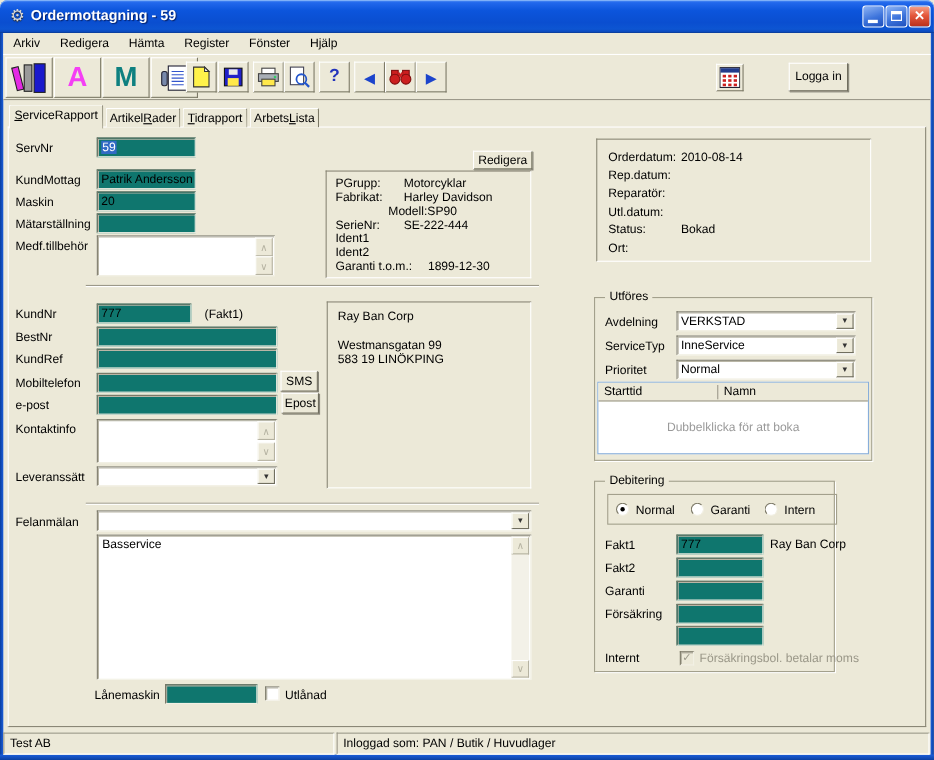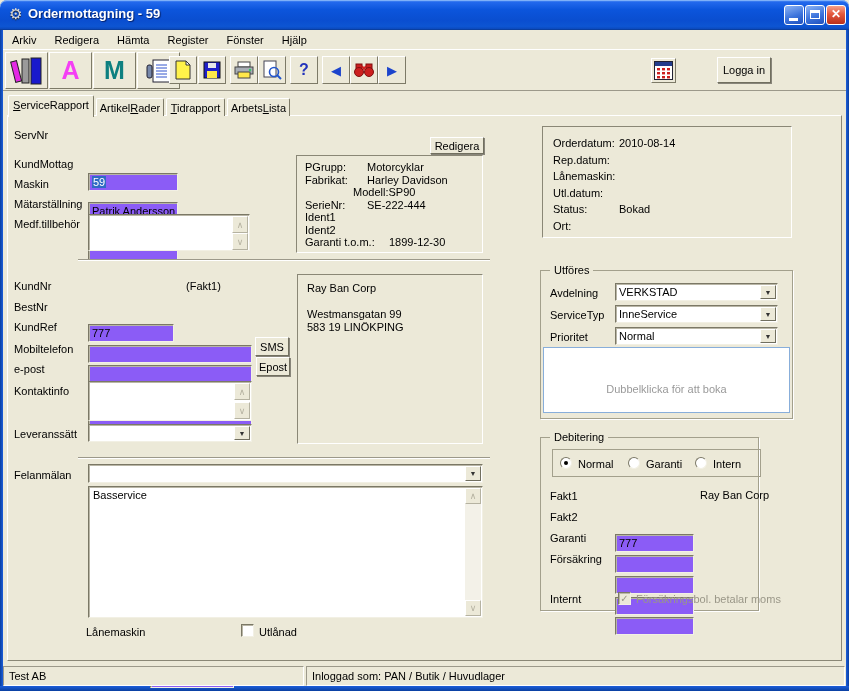--- a/index.html
+++ b/index.html
@@ -47,22 +47,22 @@
   
   .tabpage { position:absolute; left:7px; top:115px; width:835px; height:546px;
     border:1px solid; border-color:#fff #8a8776 #8a8776 #fff; pointer-events:none; }
   .tab { position:absolute; top:98px; height:18px; background:#ECE9D8; z-index:2;
     border:1px solid; border-color:#fff #7d7a67 #7d7a67 #fff; border-bottom:none;
     border-radius:2px 2px 0 0; display:flex; align-items:center; justify-content:center; white-space:nowrap; }
   .tab.active { top:95px; height:22px; z-index:3; padding-bottom:3px; }
   .tkey { text-decoration:underline; }
   
   .lbl { position:absolute; white-space:nowrap; }
-  .field { position:absolute; background:#8b5cf6; border:1px solid; border-color:#7b7866 #f2f0e4 #f2f0e4 #7b7866;
-    box-shadow:inset 1px 1px 0 #b9b6a6; padding:2px 3px; white-space:nowrap; overflow:hidden;margin-top:48px; }
+  .field { position:absolute; background:#0f766e; border:1px solid; border-color:#7b7866 #f2f0e4 #f2f0e4 #7b7866;
+    box-shadow:inset 1px 1px 0 #b9b6a6; padding:2px 3px; white-space:nowrap; overflow:hidden; }
   .sel { background:#316ac5; color:#fff; padding:0 1px; }
   .btn { position:absolute; background:#ECE9D8; border:1px solid; border-color:#fff #716f5f #716f5f #fff;
     box-shadow:1px 1px 0 #88857a; display:flex; align-items:center; justify-content:center; }
   .combo { position:absolute; background:#fff; border:1px solid; border-color:#7b7866 #f2f0e4 #f2f0e4 #7b7866;
     box-shadow:inset 1px 1px 0 #b9b6a6; padding:2px 20px 2px 3px; white-space:nowrap; overflow:hidden; }
   .carrow { position:absolute; right:1px; top:1px; bottom:1px; width:16px; background:#ECE9D8;
     border:1px solid; border-color:#fff #716f5f #716f5f #fff; font-size:7px; color:#333;
     display:flex; align-items:center; justify-content:center; }
   .spin { position:absolute; right:1px; width:16px; height:17px; background:#ECE9D8;
     border:1px solid; border-color:#fff #b5b2a1 #b5b2a1 #fff; color:#b5b2a1; font-size:9px;
@@ -288,21 +288,21 @@
   <div class="infobox" style="left:542px; top:126px; width:250px; height:112px; padding:8px 10px; line-height:16.5px;">
     <div class="irow">
         <span class="ilabel" style="min-width:66px;">Orderdatum:</span>
         <span>2010-08-14</span>
       </div>
     <div class="irow">
         <span class="ilabel" style="min-width:66px;">Rep.datum:</span>
         <span></span>
       </div>
     <div class="irow">
-        <span class="ilabel" style="min-width:66px;">Lånemaskin:</span>
+        <span class="ilabel" style="min-width:66px;">Reparatör:</span>
         <span></span>
       </div>
     <div class="irow">
         <span class="ilabel" style="min-width:66px;">Utl.datum:</span>
         <span></span>
       </div>
     <div class="irow">
         <span class="ilabel" style="min-width:66px;">Status:</span>
         <span>Bokad</span>
       </div>
@@ -376,20 +376,25 @@
       </div>
   </div>
   <span class="lbl" style="left:550px; top:331px;">Prioritet</span>
   <div class="combo" style="left:615px; top:327px; width:163px; height:18px;">
     <span>Normal</span>
     <div class="carrow">
         <span>▼</span>
       </div>
   </div>
   <div class="booking" style="left:543px; top:347px; width:247px; height:66px;">
+    <div class="bk-head">
+      <span style="position:absolute; left:5px; top:2px;">Starttid</span>
+      <div class="bk-div"></div>
+      <span style="position:absolute; left:114px; top:2px;">Namn</span>
+    </div>
     <div class="bk-body">Dubbelklicka för att boka</div>
   </div>
 
   <div class="group" style="left:540px; top:437px; width:219px; height:174px;">
     <span class="gtitle">Debitering</span>
   </div>
   <div class="group" style="left:552px; top:449px; width:209px; height:28px; box-shadow:none;"></div>
   <div class="radio" style="left:560px; top:457px;">
       <span class="dot"></span>
     </div>

